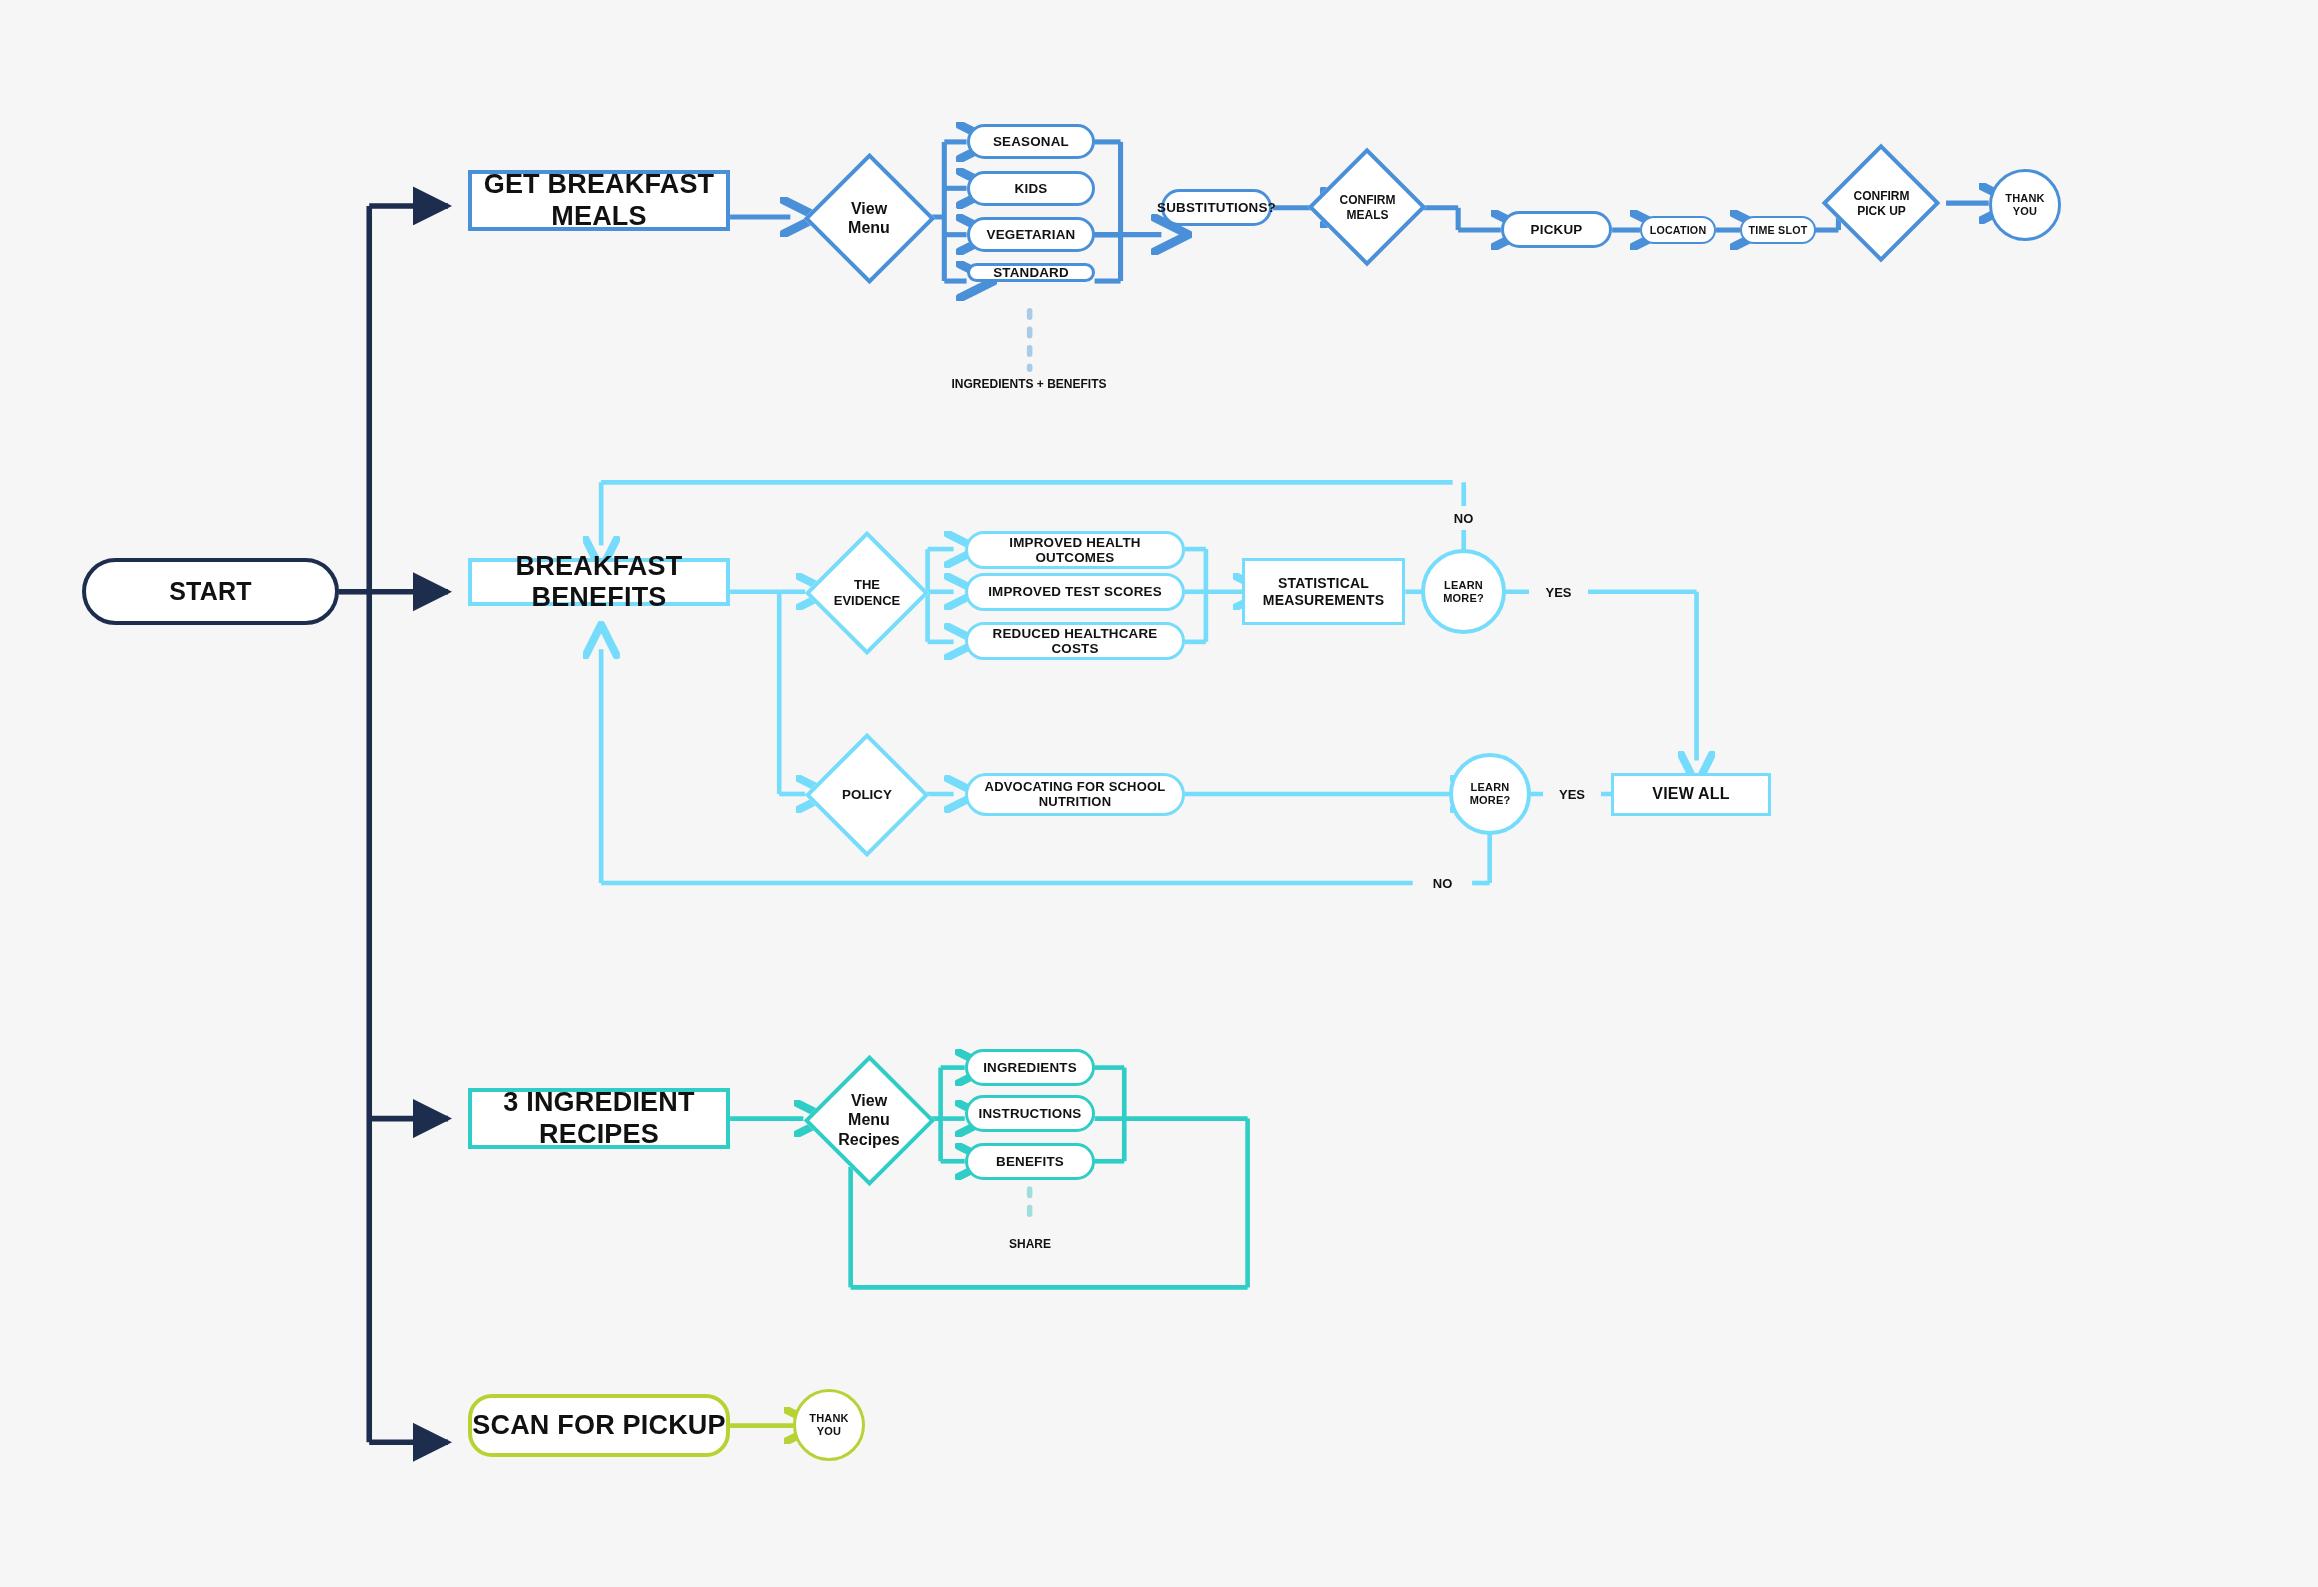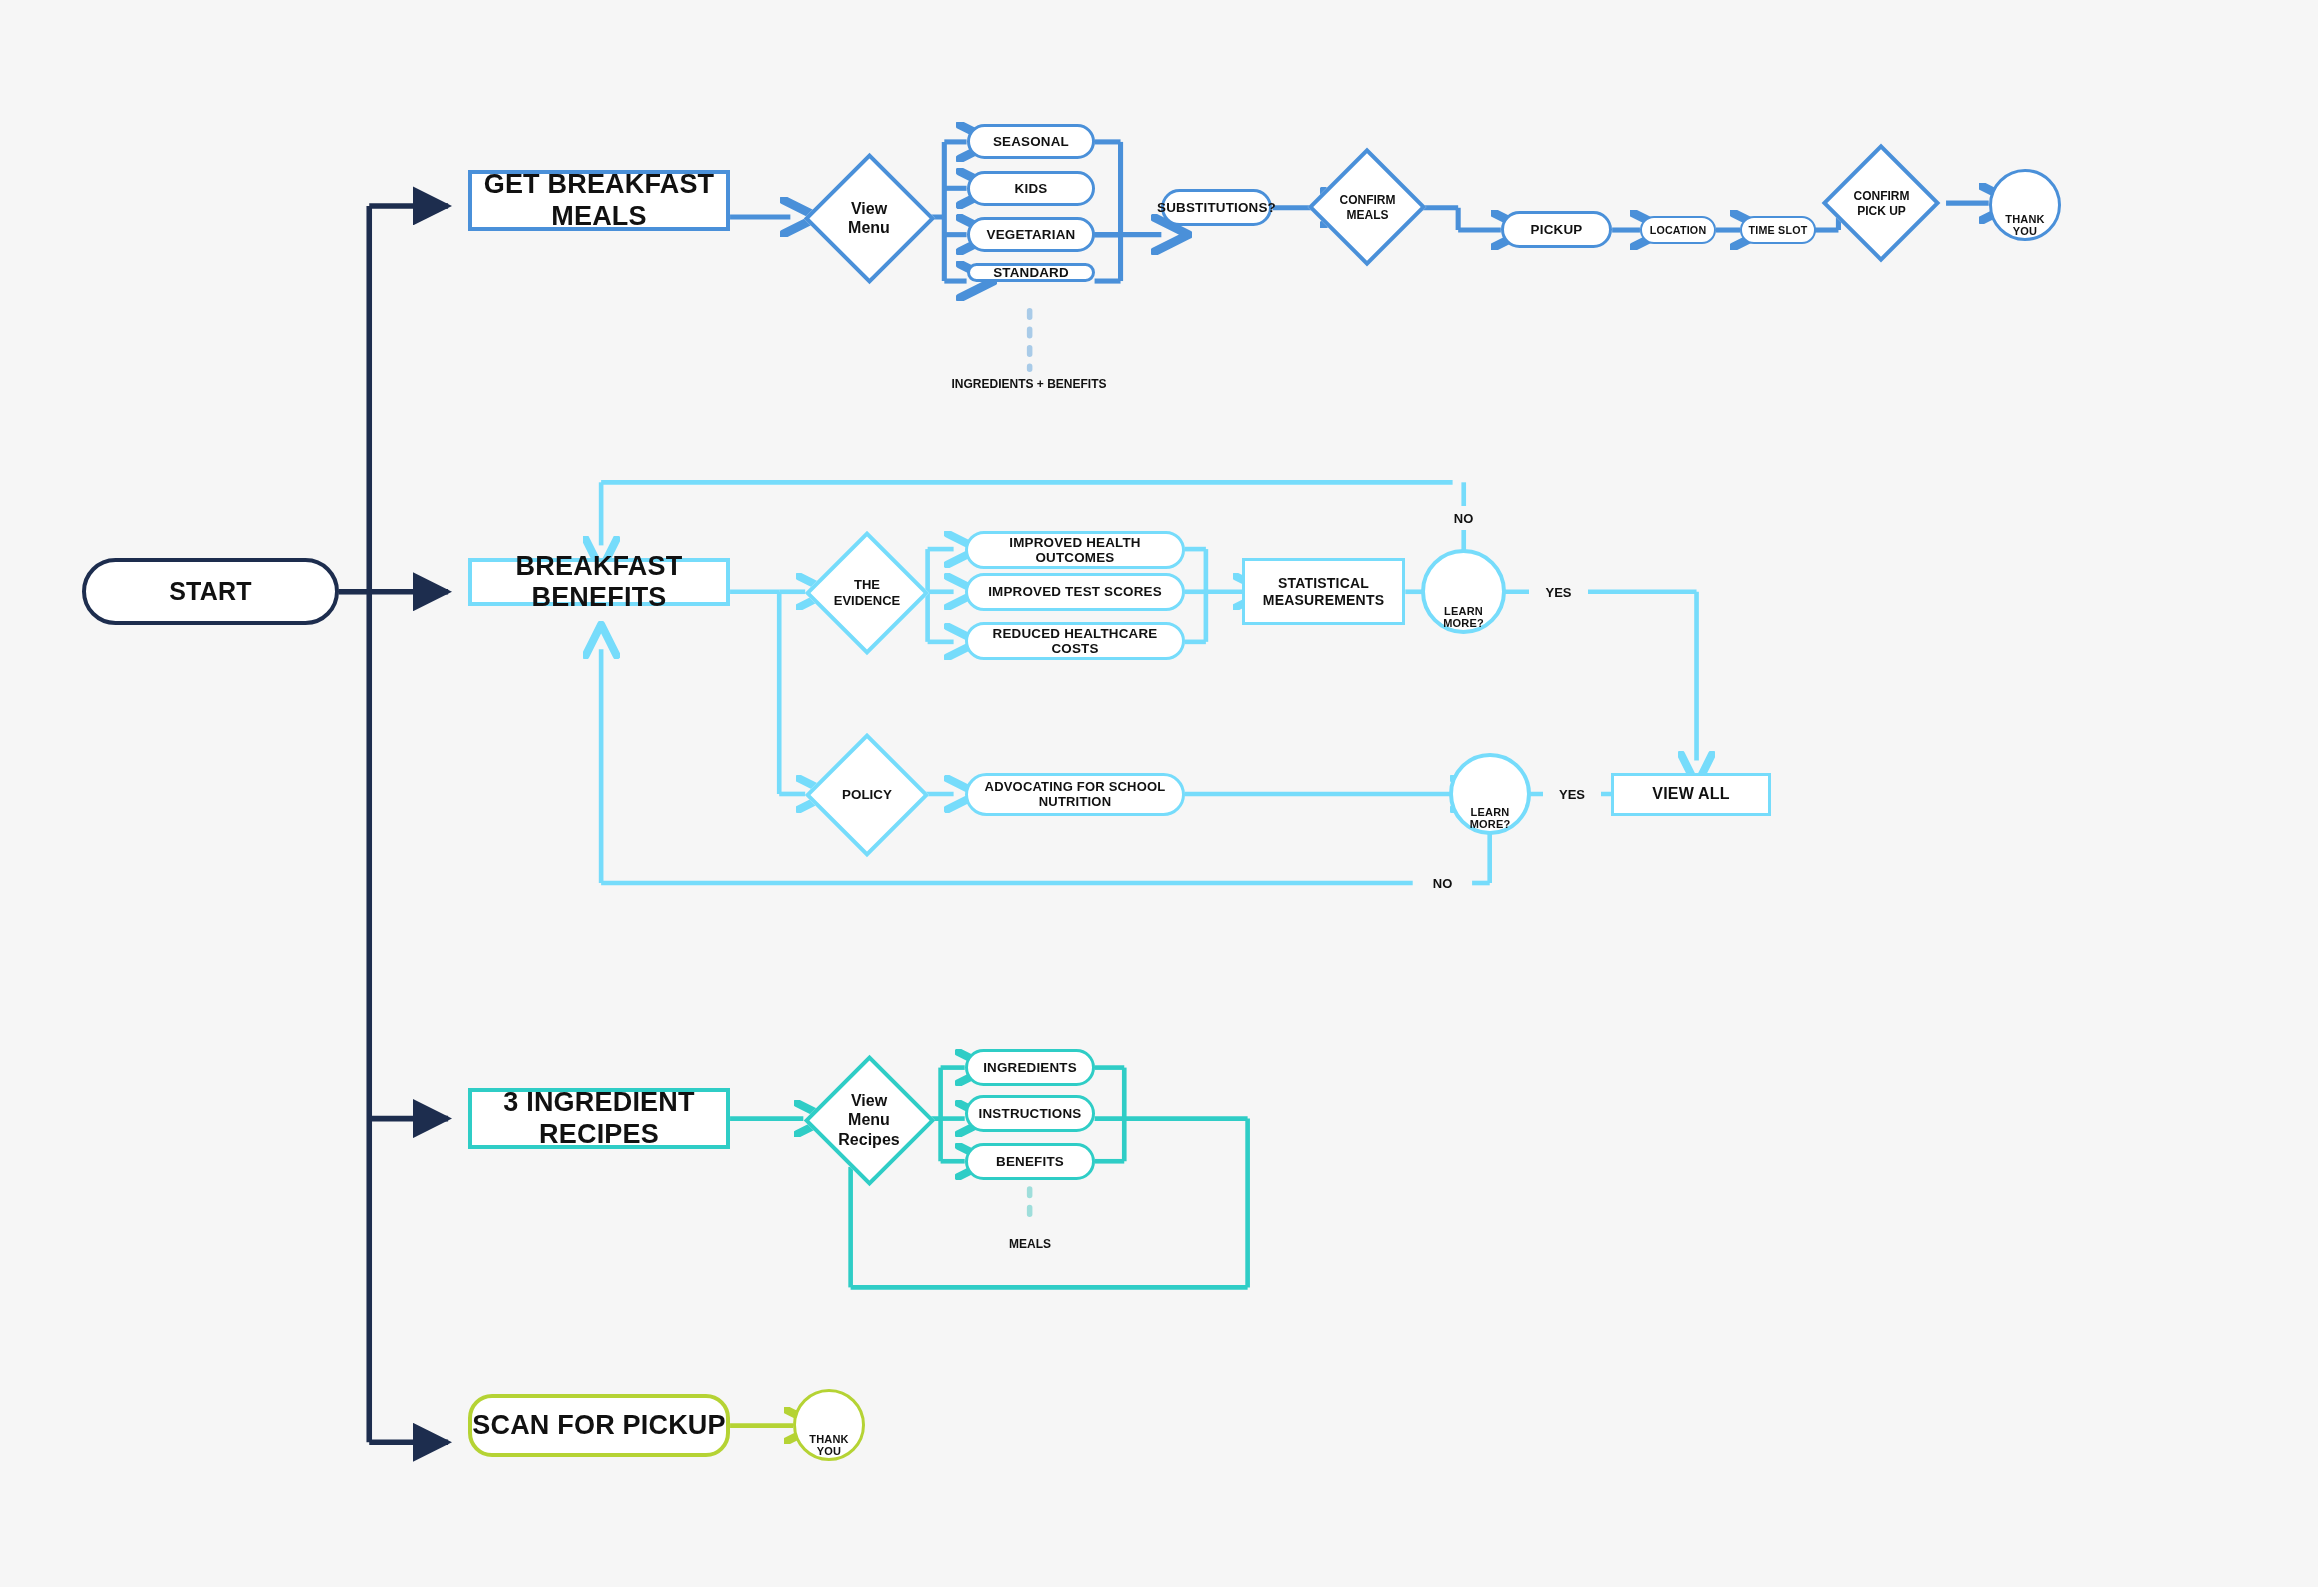--- a/index.html
+++ b/index.html
@@ -4,21 +4,21 @@
 <style>
   html,body{margin:0;padding:0;background:#f6f6f6;}
   body{font-family:"Liberation Sans", sans-serif;}
   #stage{position:relative;width:2319px;height:1587px;background:#f6f6f6;overflow:hidden;}
   svg.wires{position:absolute;left:0;top:0;width:2319px;height:1587px;pointer-events:none;}
   .node{position:absolute;box-sizing:border-box;background:#ffffff;display:flex;
         align-items:center;justify-content:center;text-align:center;
         font-weight:bold;color:#111111;line-height:1.15;letter-spacing:0.2px;}
   .rect{border-style:solid;}
   .pill{border-style:solid;}
-  .circ{border-style:solid;border-radius:50%;align-items:flex-end;}
+  .circ{border-style:solid;border-radius:50%;}
   .dia{position:absolute;display:flex;align-items:center;justify-content:center;}
   .dia .dshape{position:absolute;left:0;top:0;width:100%;height:100%;
         background:#fff;border-style:solid;transform:rotate(45deg);box-sizing:border-box;}
   .dia .dlabel{position:relative;z-index:2;font-weight:bold;color:#111;text-align:center;line-height:1.2;}
   .edgelabel{position:absolute;background:#f6f6f6;color:#111;font-weight:bold;
         display:flex;align-items:center;justify-content:center;text-align:center;}
   .capnote{position:absolute;font-weight:bold;color:#111;text-align:center;}
 
   
   .card{font-size:27px;border-width:4.6px;}
@@ -293,21 +293,21 @@
   <div class="node pill chip" style="left:965px;top:1049px;width:130px;height:37px;border-color:#2fcdc6;">
     <span>INGREDIENTS</span>
   </div>
   <div class="node pill chip" style="left:965px;top:1095px;width:130px;height:37px;border-color:#2fcdc6;">
     <span>INSTRUCTIONS</span>
   </div>
   <div class="node pill chip" style="left:965px;top:1143px;width:130px;height:37px;border-color:#2fcdc6;">
     <span>BENEFITS</span>
   </div>
 
-  <div class="capnote" style="left:937px;top:1237px;width:186px;font-size:12px;">MEALS</div>
+  <div class="capnote" style="left:937px;top:1237px;width:186px;font-size:12px;">SHARE</div>
 
   <div class="node rect card" style="left:468px;top:1394px;width:262px;height:63px;border-color:#b5d334;border-radius:24px;">
     <span>SCAN FOR PICKUP</span>
   </div>
 
   <div class="node circ circle-lbl" style="left:793px;top:1389px;width:72px;height:72px;border-width:3.7px;border-color:#b5d334;font-size:11px;">
     <span style="width:50px;">THANK YOU</span>
   </div>
 
 </div>

